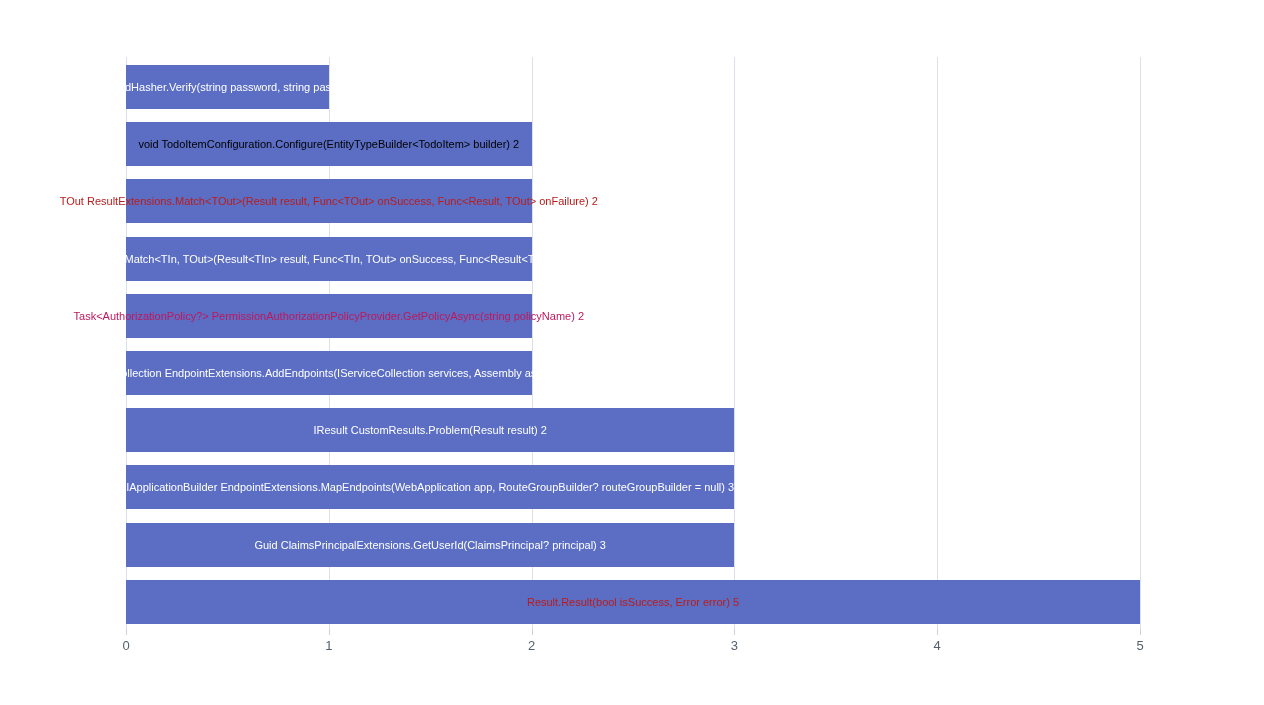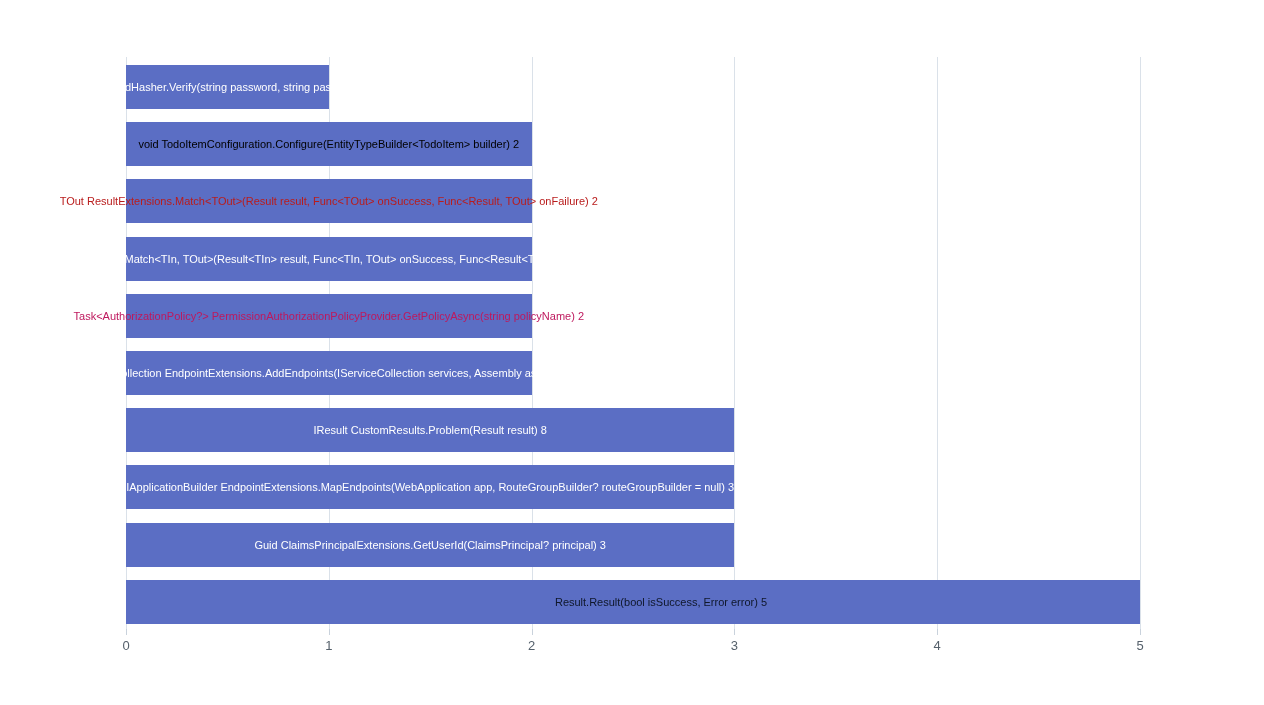--- a/index.html
+++ b/index.html
@@ -126,33 +126,33 @@
         <div class="bar-row" style="height: 57.2px;">
           <div class="bar" title="Task&lt;AuthorizationPolicy?&gt; PermissionAuthorizationPolicyProvider.GetPolicyAsync(string policyName) = 2" style="width: 405.6px; background: rgb(91, 110, 196);"></div>
           <div class="bar-label" style="color: #be185d; left: 202.8px; transform: translateX(-50%);">Task&lt;AuthorizationPolicy?&gt; PermissionAuthorizationPolicyProvider.GetPolicyAsync(string policyName) 2</div>
         </div>
         <div class="bar-row" style="height: 57.2px;">
           <div class="bar" title="IServiceCollection EndpointExtensions.AddEndpoints(IServiceCollection services, Assembly assembly) = 2" style="width: 405.6px; background: rgb(91, 110, 196);"></div>
           <div class="bar-label" style="color: rgb(255, 255, 255); left: 202.8px; transform: translateX(-50%);">IServiceCollection EndpointExtensions.AddEndpoints(IServiceCollection services, Assembly assembly) 2</div>
         </div>
         <div class="bar-row" style="height: 57.2px;">
           <div class="bar" title="IResult CustomResults.Problem(Result result) = 3" style="width: 608.4px; background: rgb(91, 110, 196);"></div>
-          <div class="bar-label" style="color: rgb(255, 255, 255); left: 304.2px; transform: translateX(-50%);">IResult CustomResults.Problem(Result result) 8</div>
+          <div class="bar-label" style="color: rgb(255, 255, 255); left: 304.2px; transform: translateX(-50%);">IResult CustomResults.Problem(Result result) 2</div>
         </div>
         <div class="bar-row" style="height: 57.2px;">
           <div class="bar" title="IApplicationBuilder EndpointExtensions.MapEndpoints(WebApplication app, RouteGroupBuilder? routeGroupBuilder = null) = 3" style="width: 608.4px; background: rgb(91, 110, 196);"></div>
           <div class="bar-label" style="color: rgb(255, 255, 255); left: 304.2px; transform: translateX(-50%);">IApplicationBuilder EndpointExtensions.MapEndpoints(WebApplication app, RouteGroupBuilder? routeGroupBuilder = null) 3</div>
         </div>
         <div class="bar-row" style="height: 57.2px;">
           <div class="bar" title="Guid ClaimsPrincipalExtensions.GetUserId(ClaimsPrincipal? principal) = 3" style="width: 608.4px; background: rgb(91, 110, 196);"></div>
           <div class="bar-label" style="color: rgb(255, 255, 255); left: 304.2px; transform: translateX(-50%); text-align: center;">Guid ClaimsPrincipalExtensions.GetUserId(ClaimsPrincipal? principal) 3</div>
         </div>
         <div class="bar-row" style="height: 57.2px;">
           <div class="bar" title="Result.Result(bool isSuccess, Error error) = 5" style="width: 1014px; background: rgb(91, 110, 196);"></div>
-          <div class="bar-label" style="color: #0f172a; left: 507px; transform: translateX(-50%); margin-left: 28px;">Result.Result(bool isSuccess, Error error) 5</div>
+          <div class="bar-label" style="color: #b91c1c; left: 507px; transform: translateX(-50%);">Result.Result(bool isSuccess, Error error) 5</div>
         </div>
       </div>
   </div>
 
   <div id="x-axis">
       <div class="tick" style="left: 0px;"></div>
       <div class="tick-label" style="left: 0px; color: rgb(85, 96, 107);">0</div>
       <div class="tick" style="left: 202.8px;"></div>
       <div class="tick-label" style="left: 202.8px; color: rgb(85, 96, 107);">1</div>
       <div class="tick" style="left: 405.6px;"></div>

